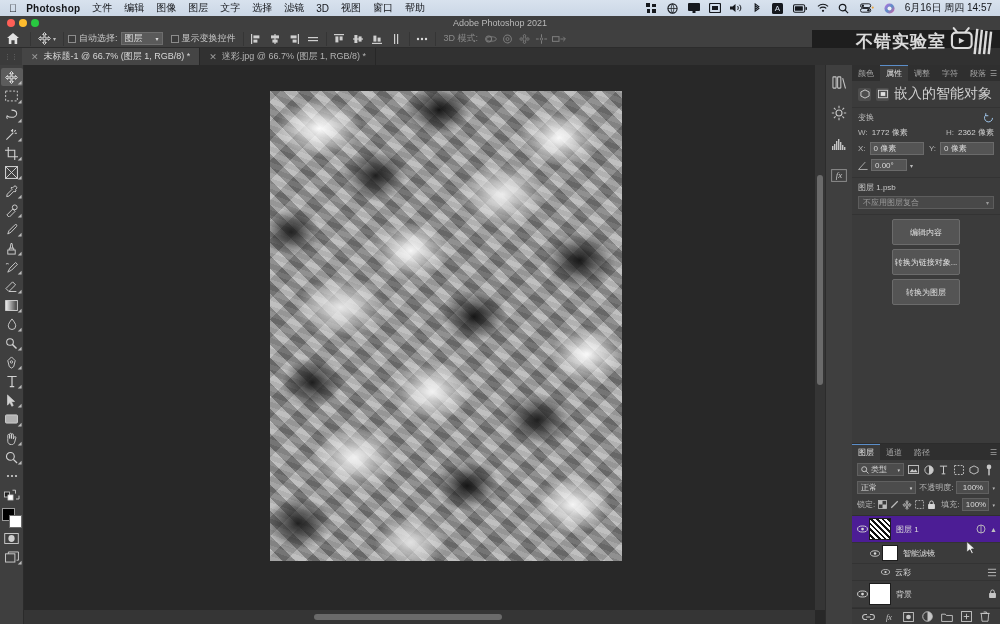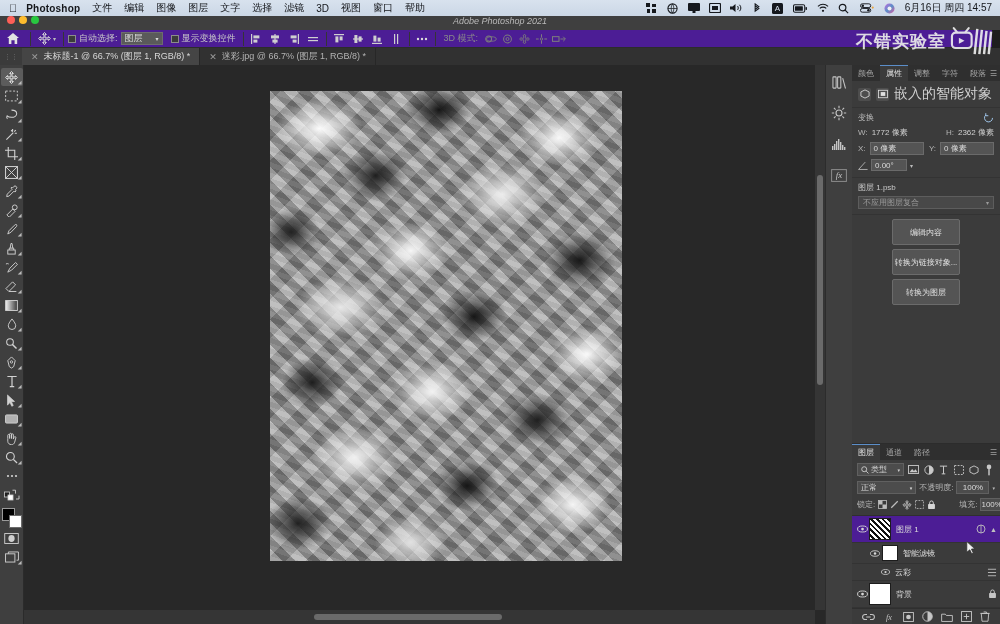--- a/index.html
+++ b/index.html
@@ -24,34 +24,34 @@
   .macbar .spacer { flex: 1; }
   .macbar .sysicon {
     margin-right: 9px; display: inline-flex; align-items: center; justify-content: center;
     width: 12px; height: 12px; color: #15181d;
   }
   .macbar .clock { margin-right: 8px; font-size: 10px; white-space: nowrap; }
 
   
   .titlebar {
     position: absolute; left: 0; top: 16px; width: 1000px; height: 14px;
-    background: #3f3f3f; display: flex; align-items: flex-start; font-style: italic;
+    background: #3f3f3f; display: flex; align-items: center;
   }
   .traffic { display: flex; gap: 4px; margin-left: 7px; }
   .traffic i { width: 8px; height: 8px; border-radius: 50%; display: block; }
   .t-red { background: #fe5f57; } .t-yel { background: #febc2e; } .t-grn { background: #28c840; }
   .titlebar .ttl {
     position: absolute; left: 0; right: 0; text-align: center;
     font-size: 9px; color: #b9b9b9; pointer-events: none;
   }
 
   
   .optbar {
-    position: absolute; left: 0; top: 30px; width: 992px; height: 18px;
-    background: #4c1d95; display: flex; align-items: center; border-bottom: 1px solid #2c2c2c;
+    position: absolute; left: 0; top: 30px; width: 812px; height: 18px;
+    background: #404040; display: flex; align-items: center; border-bottom: 1px solid #2c2c2c;
   }
   .optbar .home { width: 26px; display: flex; align-items: center; justify-content: center; color: #dcdcdc; }
   .optbar .sep { width: 1px; height: 14px; background: #353535; margin: 0 4px; }
   .opt-tool { display: flex; align-items: center; gap: 2px; padding: 0 3px; color: #d6d6d6; }
   .opt-chk { width: 8px; height: 8px; border: 1px solid #8c8c8c; background: #3b3b3b; display: inline-block; }
   .opt-lbl { font-size: 9px; color: #c9c9c9; margin: 0 3px; white-space: nowrap; }
   .opt-dd {
     height: 13px; min-width: 42px; background: #5a5a5a; border: 1px solid #6d6d6d;
     font-size: 9px; color: #ddd; display: inline-flex; align-items: center;
     padding: 0 3px; justify-content: space-between; gap: 5px;
@@ -914,21 +914,21 @@
           <svg width="9" height="9" viewBox="0 0 10 10">
               <rect x="0.6" y="0.6" width="8.8" height="8.8" fill="none" stroke="#bdbdbd" stroke-width=".9" stroke-dasharray="2 1.3"></rect>
             </svg>
         </span>
         <span class="lay-ficon">
           <svg width="9" height="10" viewBox="0 0 10 11">
               <rect x="1.2" y="4.4" width="7.6" height="5.6" rx=".8" fill="#d6d6d6"></rect>
               <path d="M3 4.4V3a2 2 0 014 0v1.4" fill="none" stroke="#d6d6d6" stroke-width="1.1"></path>
             </svg>
         </span>
-        <span class="prop-lbl" style="margin-left:20px">填充:</span>
+        <span class="prop-lbl" style="margin-left:2px">填充:</span>
         <span class="num-dd">100%</span>
         <span style="font-size:5px;color:#bbb">▾</span>
       </div>
 
       <div class="layer-list">
         <div class="layer-row selected">
           <span class="eye">
             <svg width="11" height="8" viewBox="0 0 12 8">
                 <ellipse cx="6" cy="4" rx="5.4" ry="3.3" fill="none" stroke="#d8d8d8" stroke-width="1"></ellipse>
                 <circle cx="6" cy="4" r="1.5" fill="#d8d8d8"></circle>

